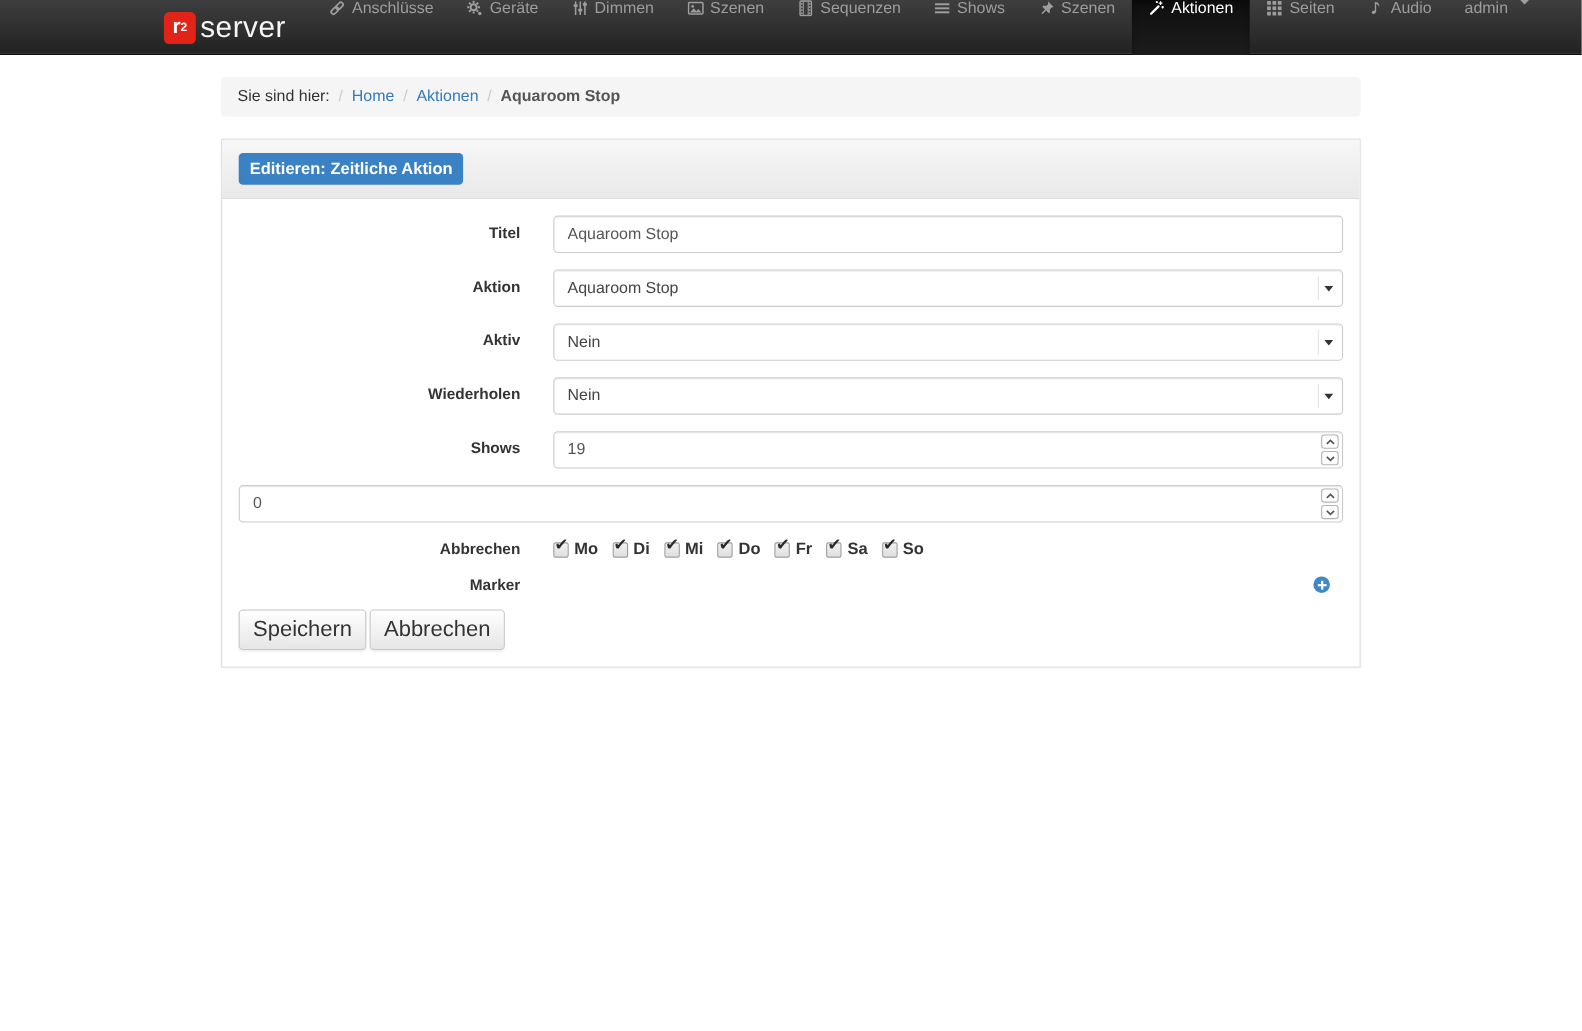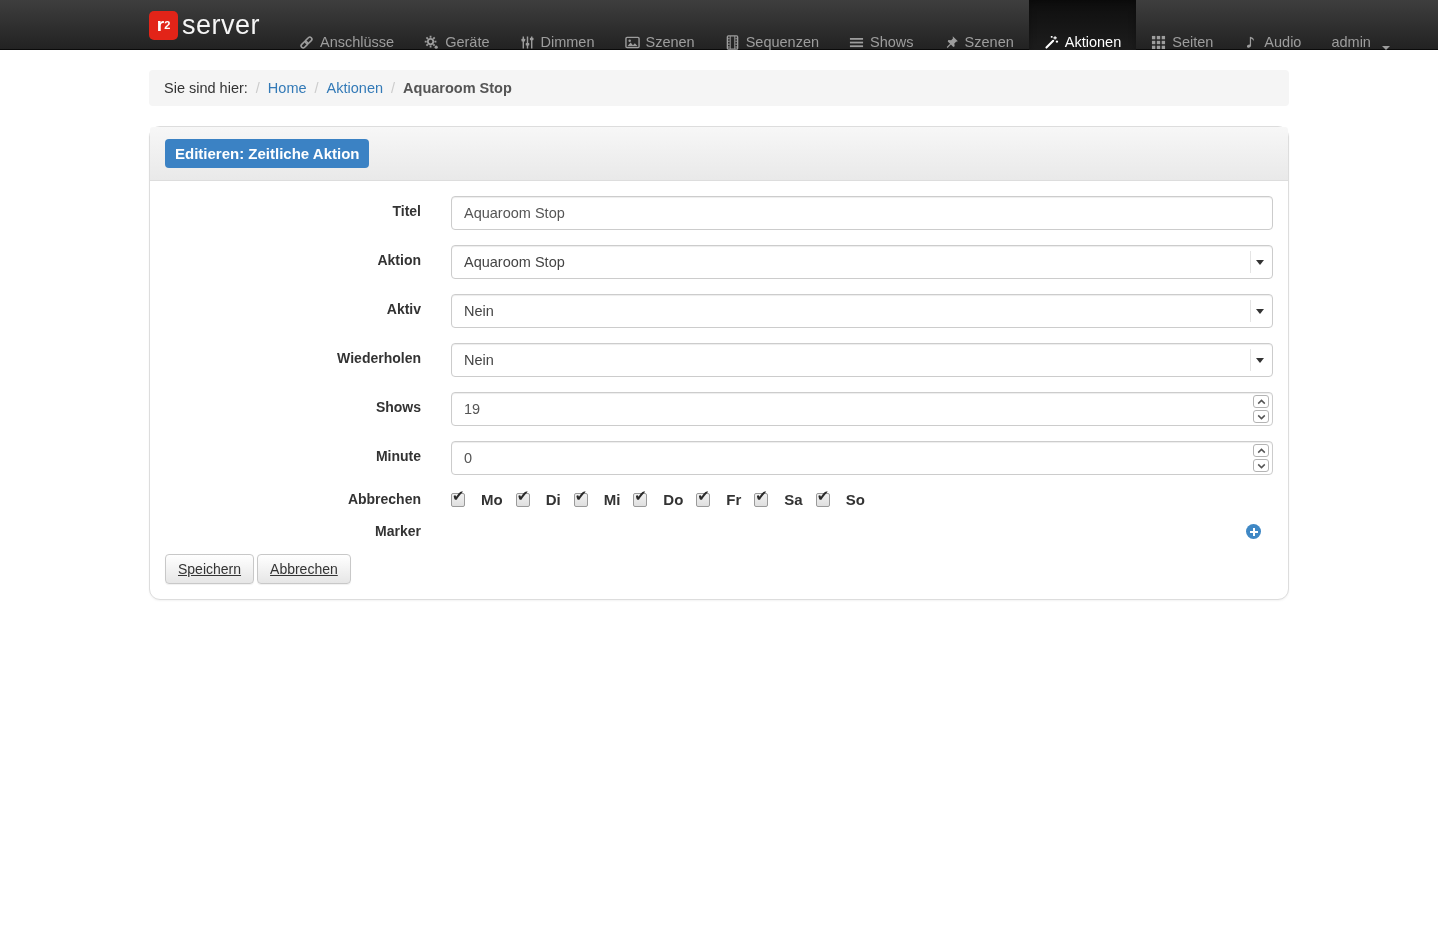--- a/index.html
+++ b/index.html
@@ -11,42 +11,42 @@
   .navbar { height:50px; width:100%;
     background:linear-gradient(to bottom,#3e3e3e 0%,#222 100%);
     border-bottom:1px solid #0a0a0a; }
   .nav-inner { width:1140px; margin:0 auto; height:50px; display:flex; align-items:stretch; }
   .brand { display:flex; align-items:center; padding-right:24px; cursor:pointer; }
   .logo-box { width:29px; height:29px; background:#e22418; border-radius:5px;
     color:#fff; font-weight:bold; font-size:19px; display:flex; align-items:center;
     justify-content:center; margin-right:4px; }
   .logo-box sup { font-size:11px; line-height:1; }
   .brand-name { color:#f5f5f5; font-size:27px; font-weight:400; letter-spacing:.5px;text-align:center; }
-  .nav-item { display:flex; align-items:flex-end; gap:6px; padding:0 15px;
+  .nav-item { display:flex; align-items:flex-start; gap:6px; padding:0 15px;
     color:#9d9d9d; font-size:14.5px; cursor:pointer; white-space:nowrap; }
   .nav-item svg { flex:0 0 auto; }
   .nav-item.active { color:#fff;
     background:linear-gradient(to bottom,#0e0e0e 0%,#1d1d1d 100%);
     box-shadow:inset 0 3px 7px rgba(0,0,0,.3); }
   .caret-down { display:inline-block; width:0; height:0; margin-left:5px;
     border-left:4px solid transparent; border-right:4px solid transparent;
     border-top:4px solid #9d9d9d; }
 
   
-  .container { width:1140px; margin:0 auto; }
+  .container { width:1036px; margin:0 auto; }
 
   
   .breadcrumb { margin-top:20px; background:#f5f5f5; border-radius:4px;
     padding:10px 15px; font-size:14.5px; color:#333; display:flex; align-items:center; }
   .breadcrumb .sep { color:#ccc; padding:0 8px; }
   .breadcrumb a.crumb-link { color:#337ab7; text-decoration:none; cursor:pointer; }
   .breadcrumb .crumb-current { color:#555; font-weight:bold; }
 
   
-  .panel { margin-top:20px; border:1px solid #ddd; border-radius:11px;
+  .panel { margin-top:20px; border:1px solid #ddd; border-radius:0;
     box-shadow:0 1px 2px rgba(0,0,0,.05); background:#fff; }
   .panel-heading { background:linear-gradient(to bottom,#f7f7f7,#e9e9e9);
     border-bottom:1px solid #ddd; border-radius:3px 3px 0 0; padding:12px 15px; }
   .heading-badge { display:inline-block; background:#3b82c4; color:#fff;
     font-size:15px; font-weight:bold; padding:6px 10px; border-radius:4px; }
   .panel-body { padding:15px; }
 
   
   .form-group { display:flex; margin-bottom:15px; }
   .label-col { flex:0 0 286px; padding-right:30px; text-align:right;
@@ -75,39 +75,39 @@
 
   
   .days-row .label-col { padding-top:1px; }
   .days { display:flex; align-items:center; gap:13px; padding-top:1px; }
   .day { display:flex; align-items:center; gap:5px; cursor:pointer; }
   .checkbox { position:relative; width:14px; height:14px; flex:0 0 auto;
     background:linear-gradient(to bottom,#f1f1f1,#dfdfdf); border:1px solid #9a9a9a;
     border-radius:2px; }
   .checkbox .check-glyph { position:absolute; left:0px; top:-6px; font-size:15px;
     color:#2b2b2b; line-height:1; }
-  .day-label { font-weight:bold; font-size:15px; color:#333;margin-left:11px; }
+  .day-label { font-weight:bold; font-size:15px; color:#333; }
 
   
   .marker-row .label-col { padding-top:0; }
   .marker-control { display:flex; justify-content:flex-end; padding-right:12px;
     padding-top:1px; }
   .plus-circle { width:15px; height:15px; border-radius:50%; background:#3f88c5;
     position:relative; display:inline-block; cursor:pointer; }
   .plus-circle::before { content:""; position:absolute; left:3.5px; top:6.5px;
     width:8px; height:2px; background:#fff; }
   .plus-circle::after { content:""; position:absolute; left:6.5px; top:3.5px;
     width:2px; height:8px; background:#fff; }
 
   
   .btn-row { display:flex; gap:3px; margin-top:14px; }
-  .btn { padding:6px 12px; font-size:14px; color:#333; cursor:pointer;
+  .btn { padding:6px 12px; font-size:20px; color:#333; cursor:pointer;
     background:linear-gradient(to bottom,#ffffff,#e6e6e6); border:1px solid #c8c8c8;
     border-radius:4px; box-shadow:0 1px 1px rgba(0,0,0,.06);
-    font-family:"Liberation Sans", sans-serif;text-decoration:underline; }
+    font-family:"Liberation Sans", sans-serif; }
 </style>
 </head>
 <body>
 
 <nav class="navbar">
   <div class="nav-inner">
     <div class="brand">
       <span class="logo-box">
           <span>r</span>
           <sup>2</sup>
@@ -304,21 +304,20 @@
             <button class="spin-btn">
                 <svg viewBox="0 0 9 6" width="9" height="6">
                   <polyline points="1.2,1.4 4.5,4.6 7.8,1.4" fill="none" stroke="#555" stroke-width="1.5"></polyline>
                 </svg>
               </button>
           </span>
         </div>
       </div>
 
       <div class="form-group">
-        <label class="label-col">Minute</label>
         <div class="control-col">
           <input class="form-control" type="text" value="0" style="">
           <span class="spin-stack">
             <button class="spin-btn">
                 <svg viewBox="0 0 9 6" width="9" height="6">
                   <polyline points="1.2,4.6 4.5,1.4 7.8,4.6" fill="none" stroke="#555" stroke-width="1.5"></polyline>
                 </svg>
               </button>
             <button class="spin-btn">
                 <svg viewBox="0 0 9 6" width="9" height="6">

